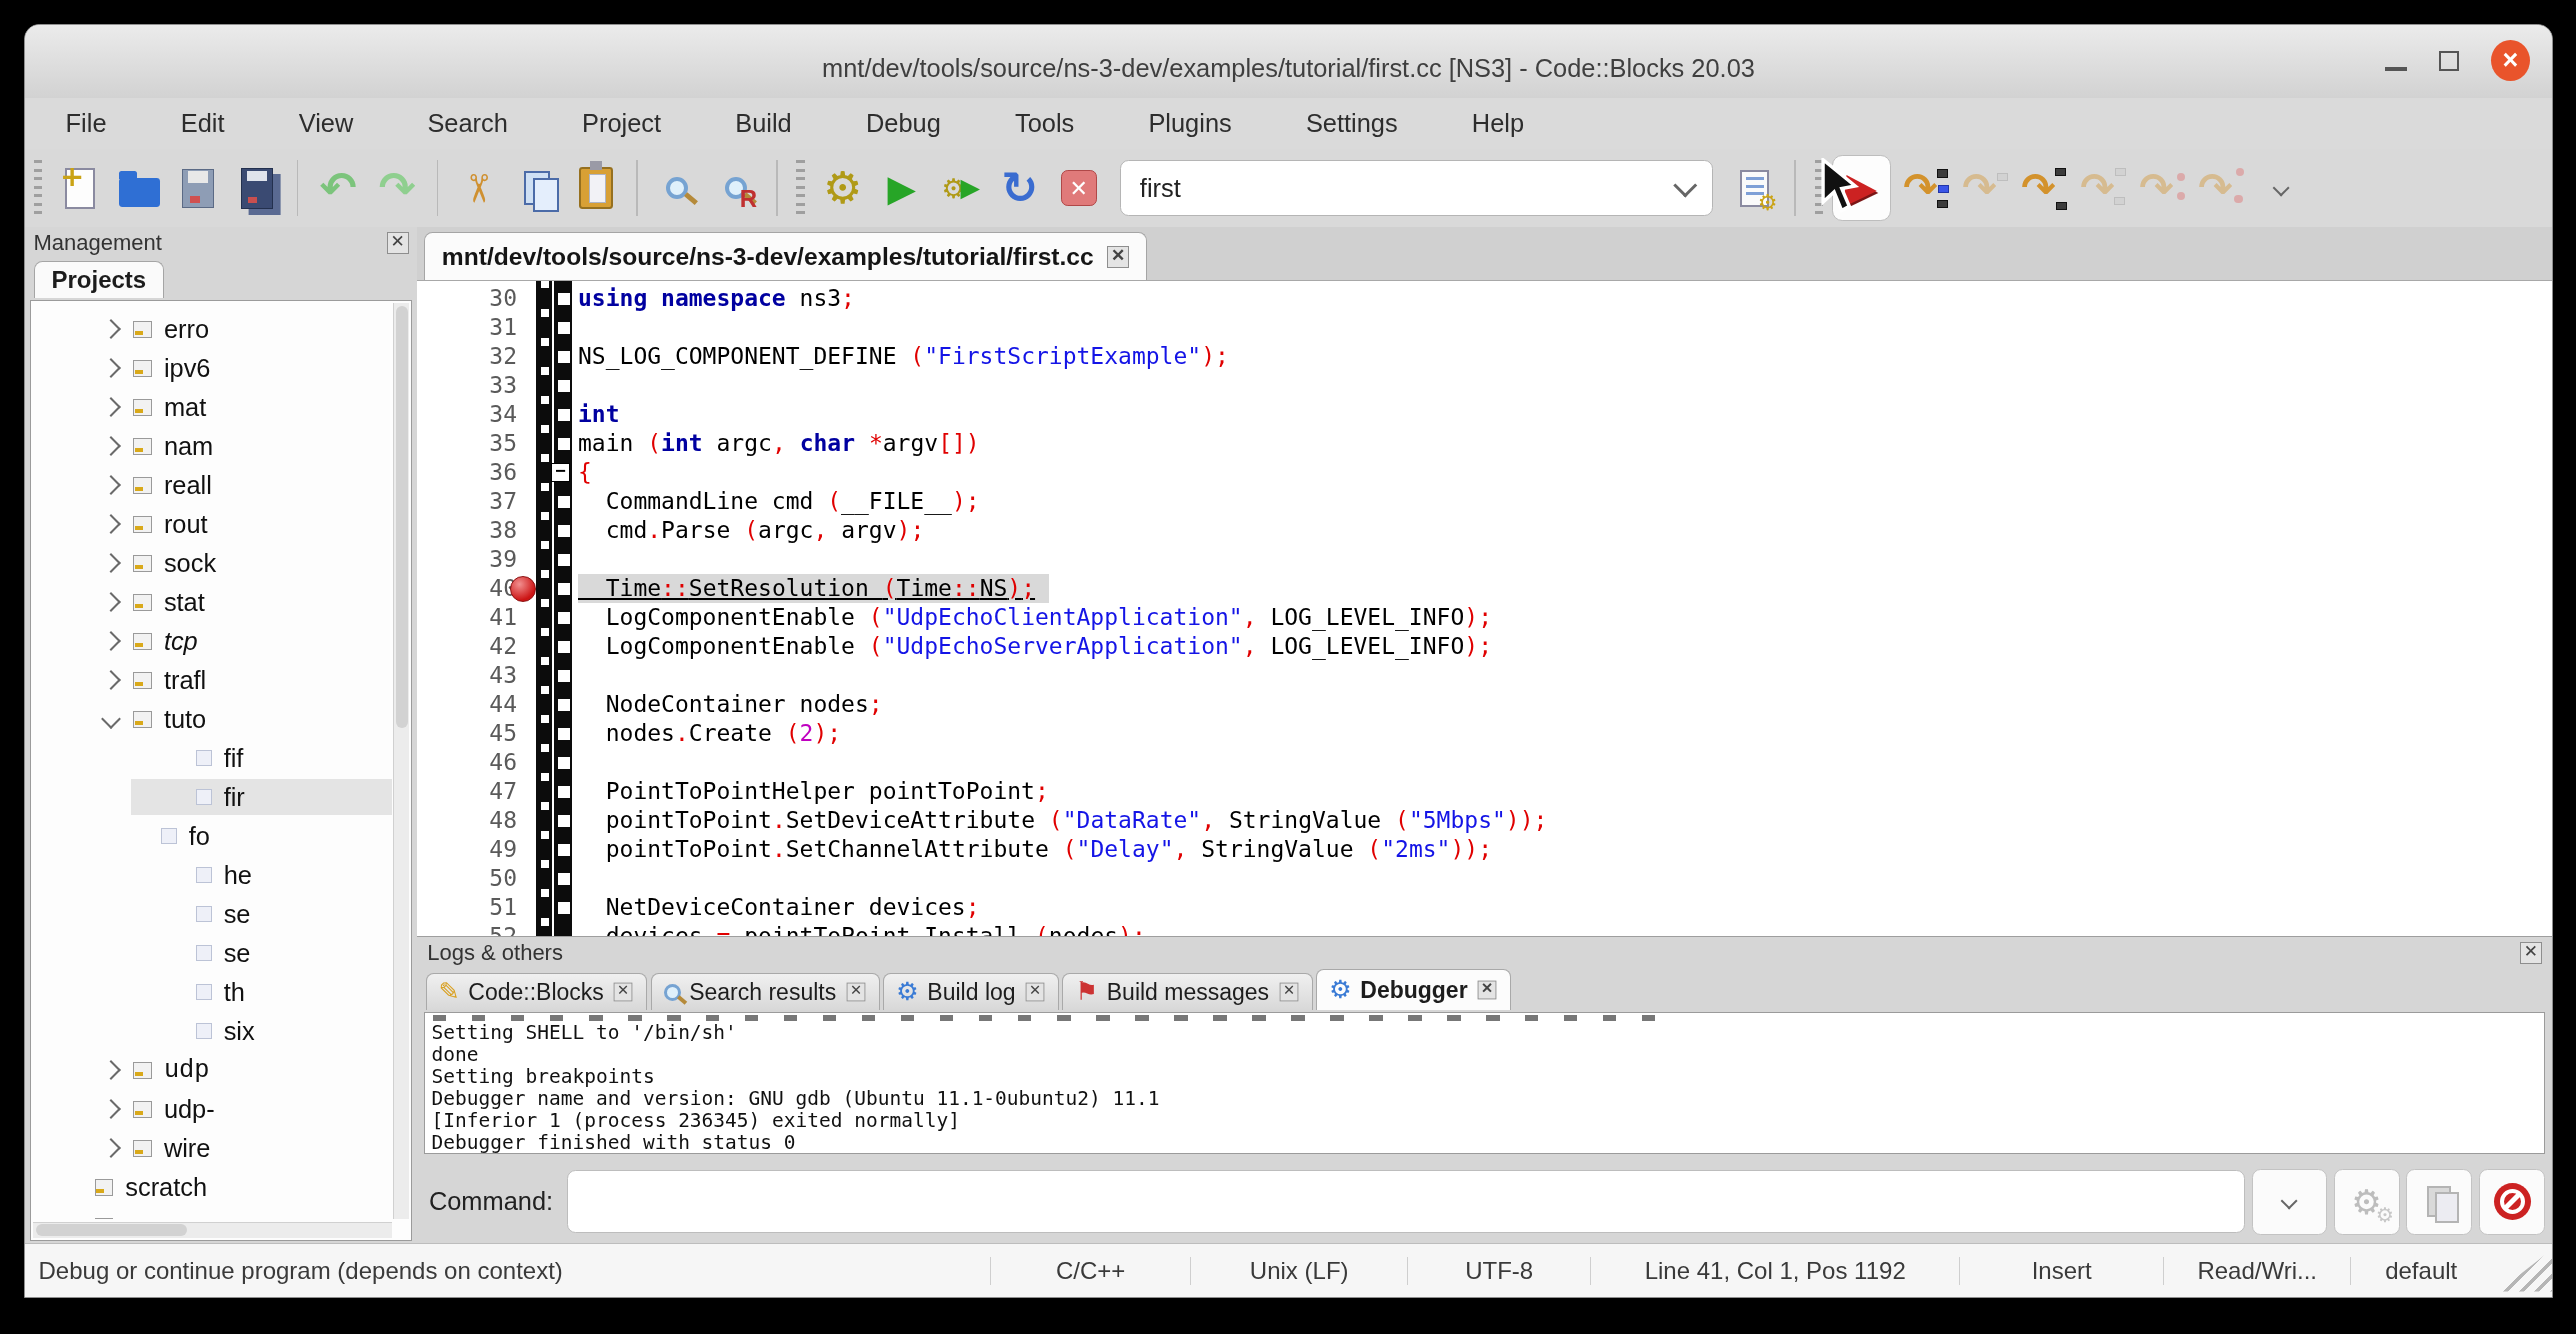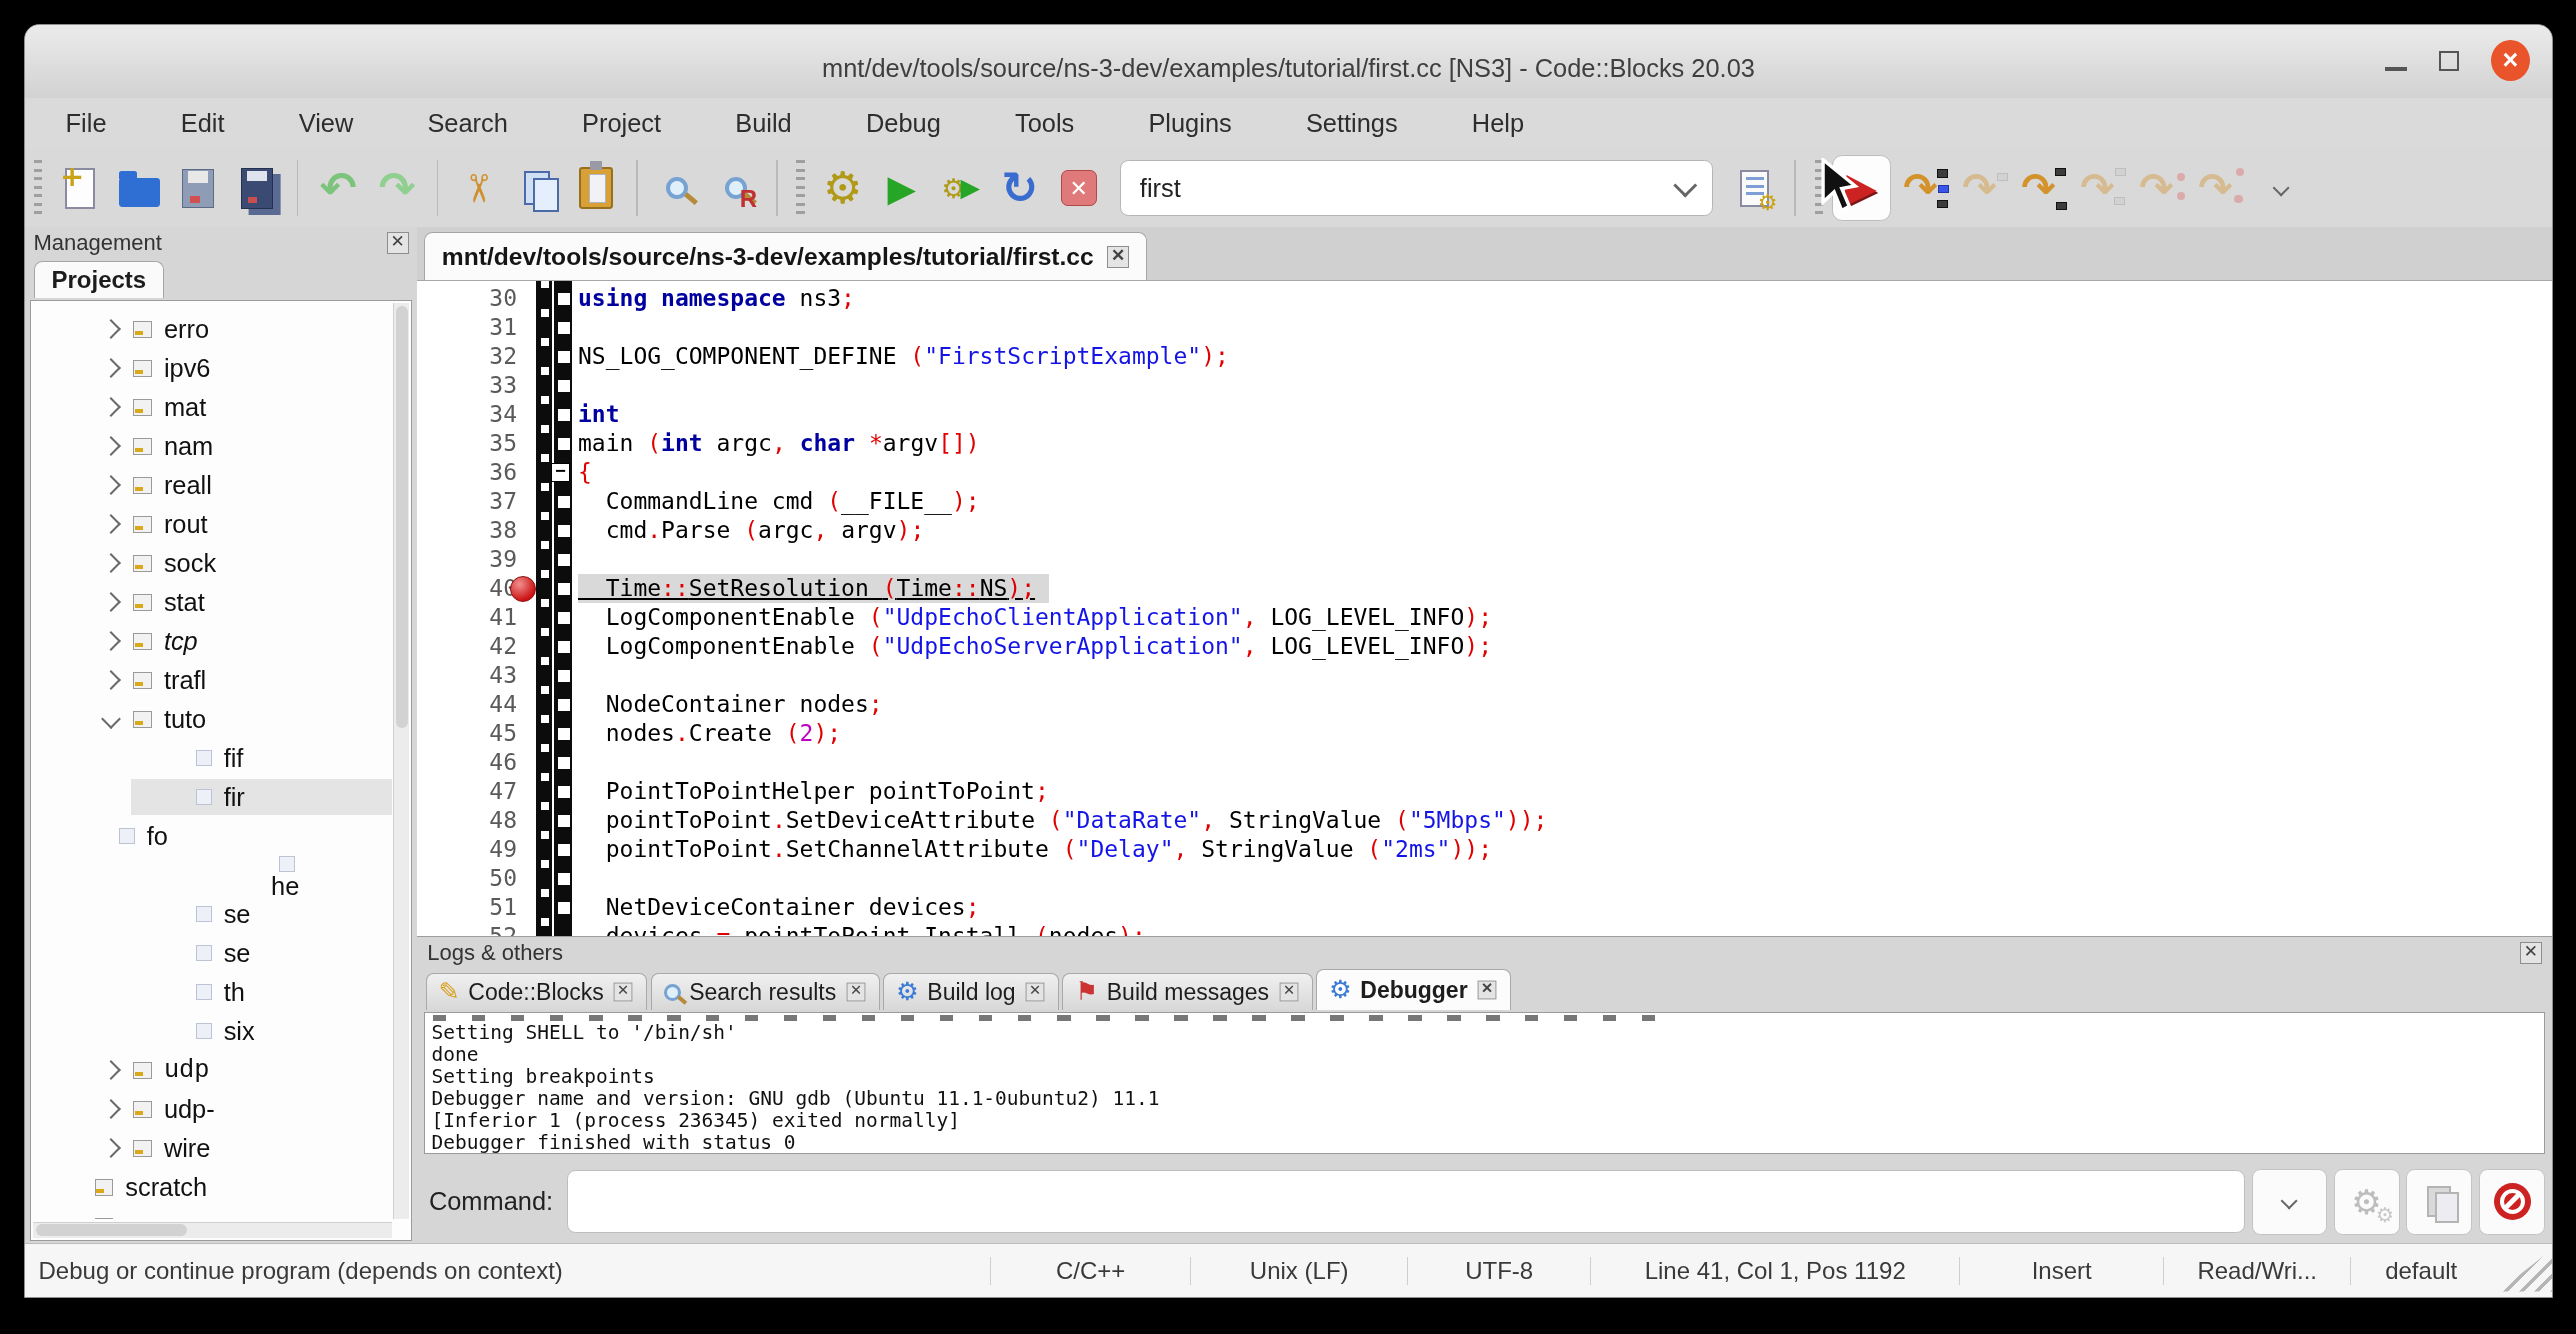--- a/index.html
+++ b/index.html
@@ -389,26 +389,26 @@
           <div class="trow" style="padding-left: 135px;">
             <span style="width: 14.4px; flex: 0 0 auto;"></span>
             <span class="icon-file" style="margin-left: 15.2px;"></span>
             <span class="t-label">fif</span>
           </div>
           <div class="trow sel" style="padding-left: 135px;">
             <span style="width: 14.4px; flex: 0 0 auto;"></span>
             <span class="icon-file" style="margin-left: 15.2px;"></span>
             <span class="t-label">fir</span>
           </div>
-          <div class="trow" style="padding-left: 58px;">
+          <div class="trow" style="padding-left: 100px;">
             <span style="width: 14.4px; flex: 0 0 auto;"></span>
             <span class="icon-file" style="margin-left: 15.2px;"></span>
             <span class="t-label">fo</span>
           </div>
-          <div class="trow" style="padding-left: 135px; flex-direction: column;">
+          <div class="trow" style="padding-left: 135px;">
             <span style="width: 14.4px; flex: 0 0 auto;"></span>
             <span class="icon-file" style="margin-left: 15.2px;"></span>
             <span class="t-label">he</span>
           </div>
           <div class="trow" style="padding-left: 135px;">
             <span style="width: 14.4px; flex: 0 0 auto;"></span>
             <span class="icon-file" style="margin-left: 15.2px;"></span>
             <span class="t-label">se</span>
           </div>
           <div class="trow" style="padding-left: 135px;">

